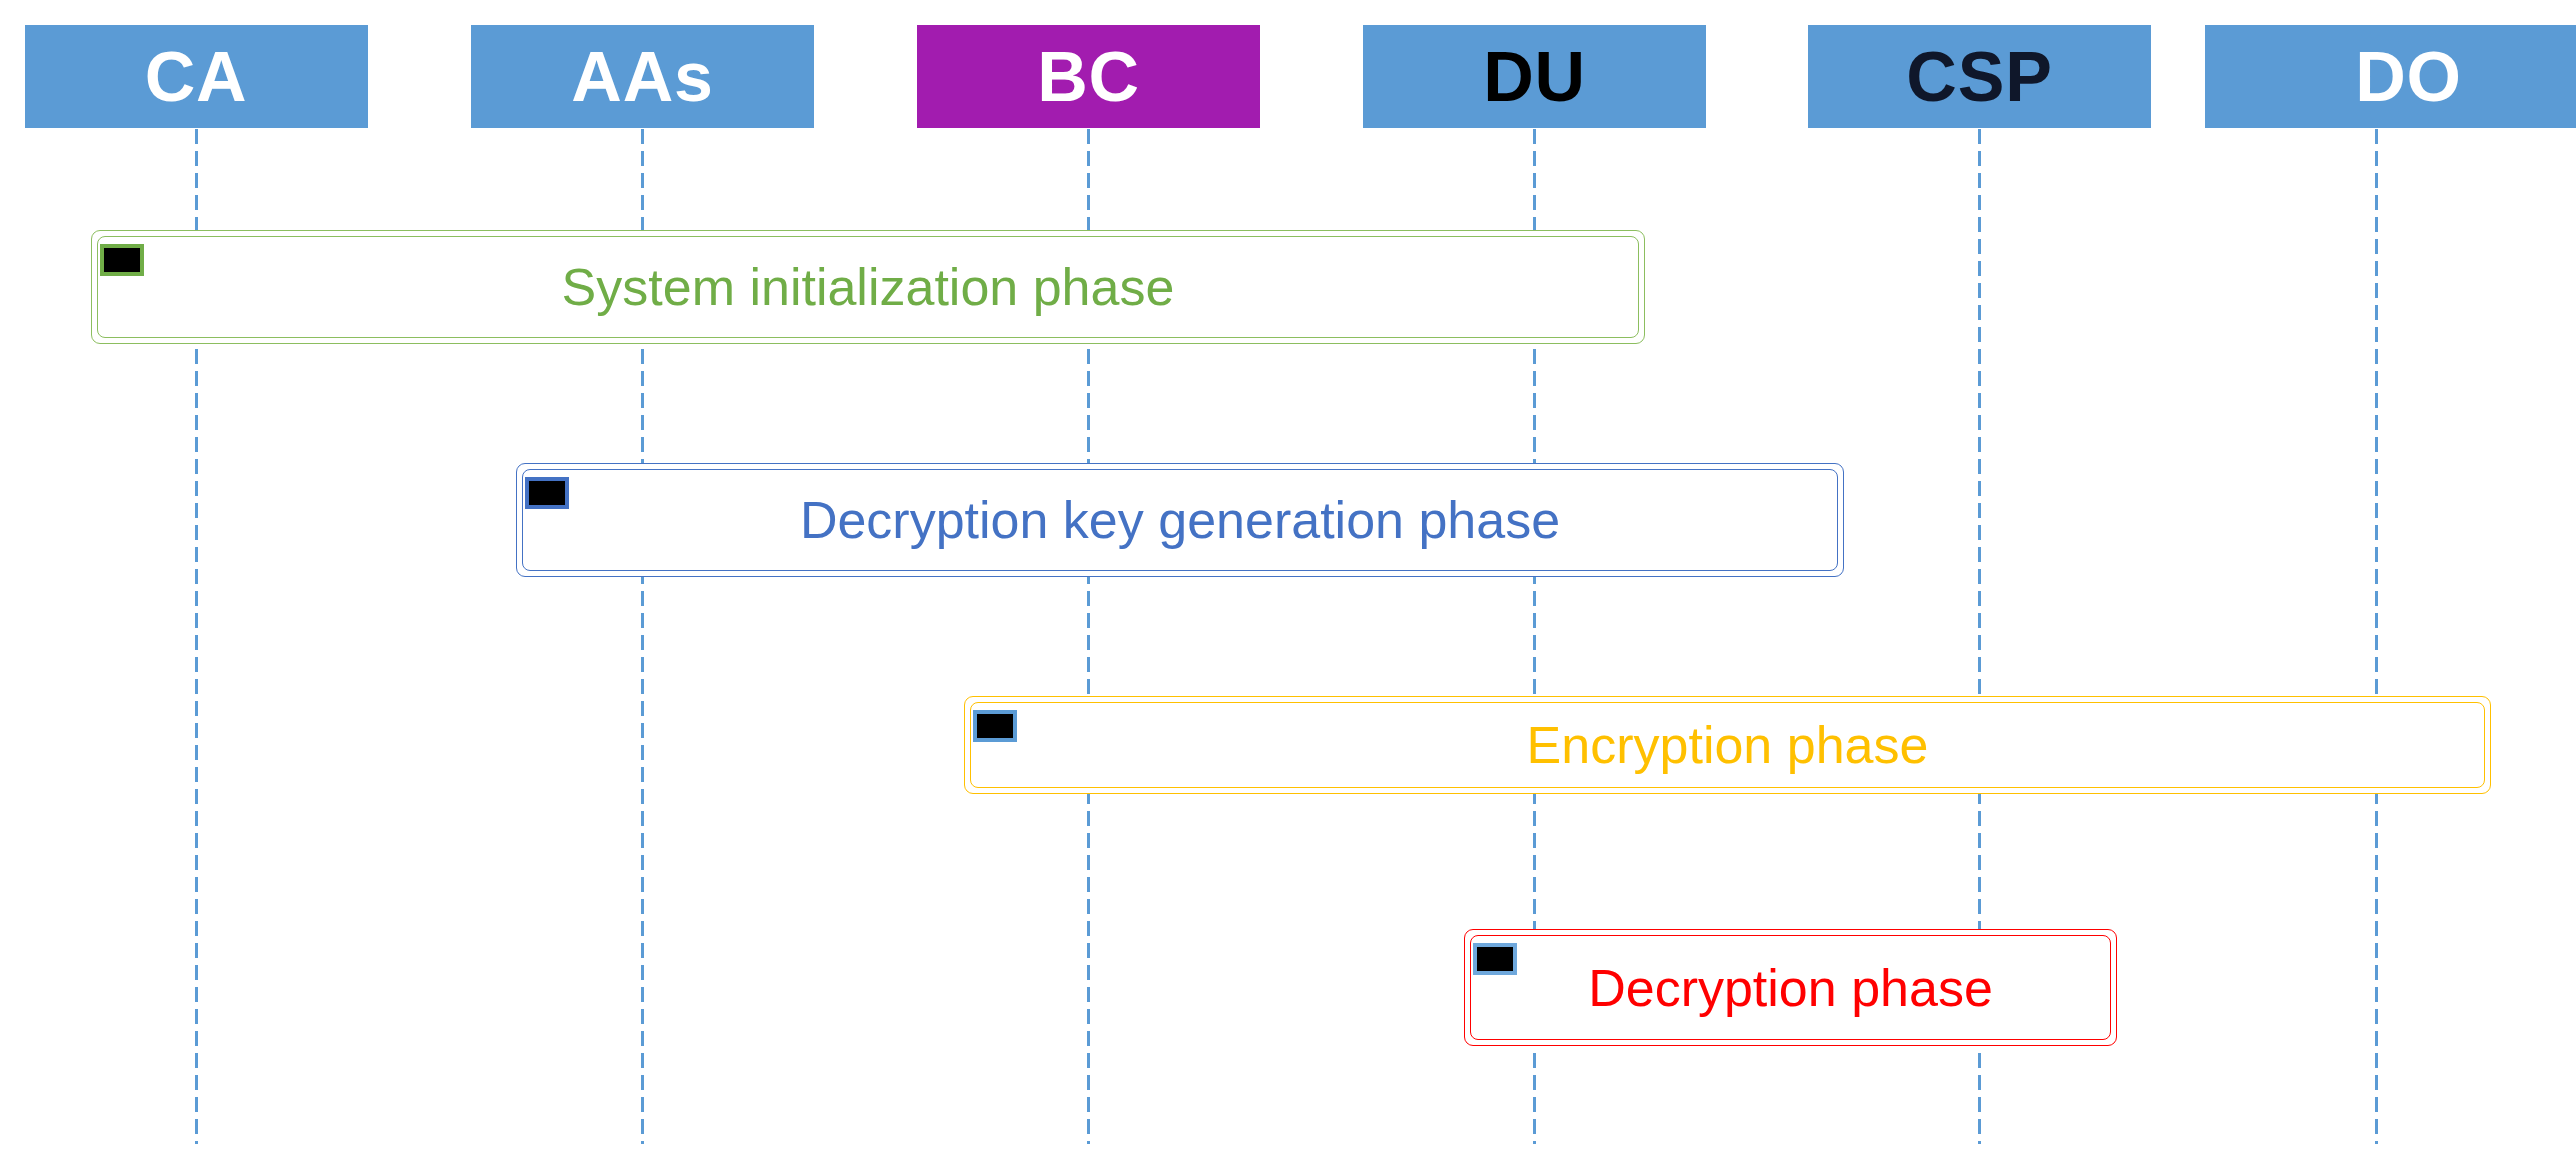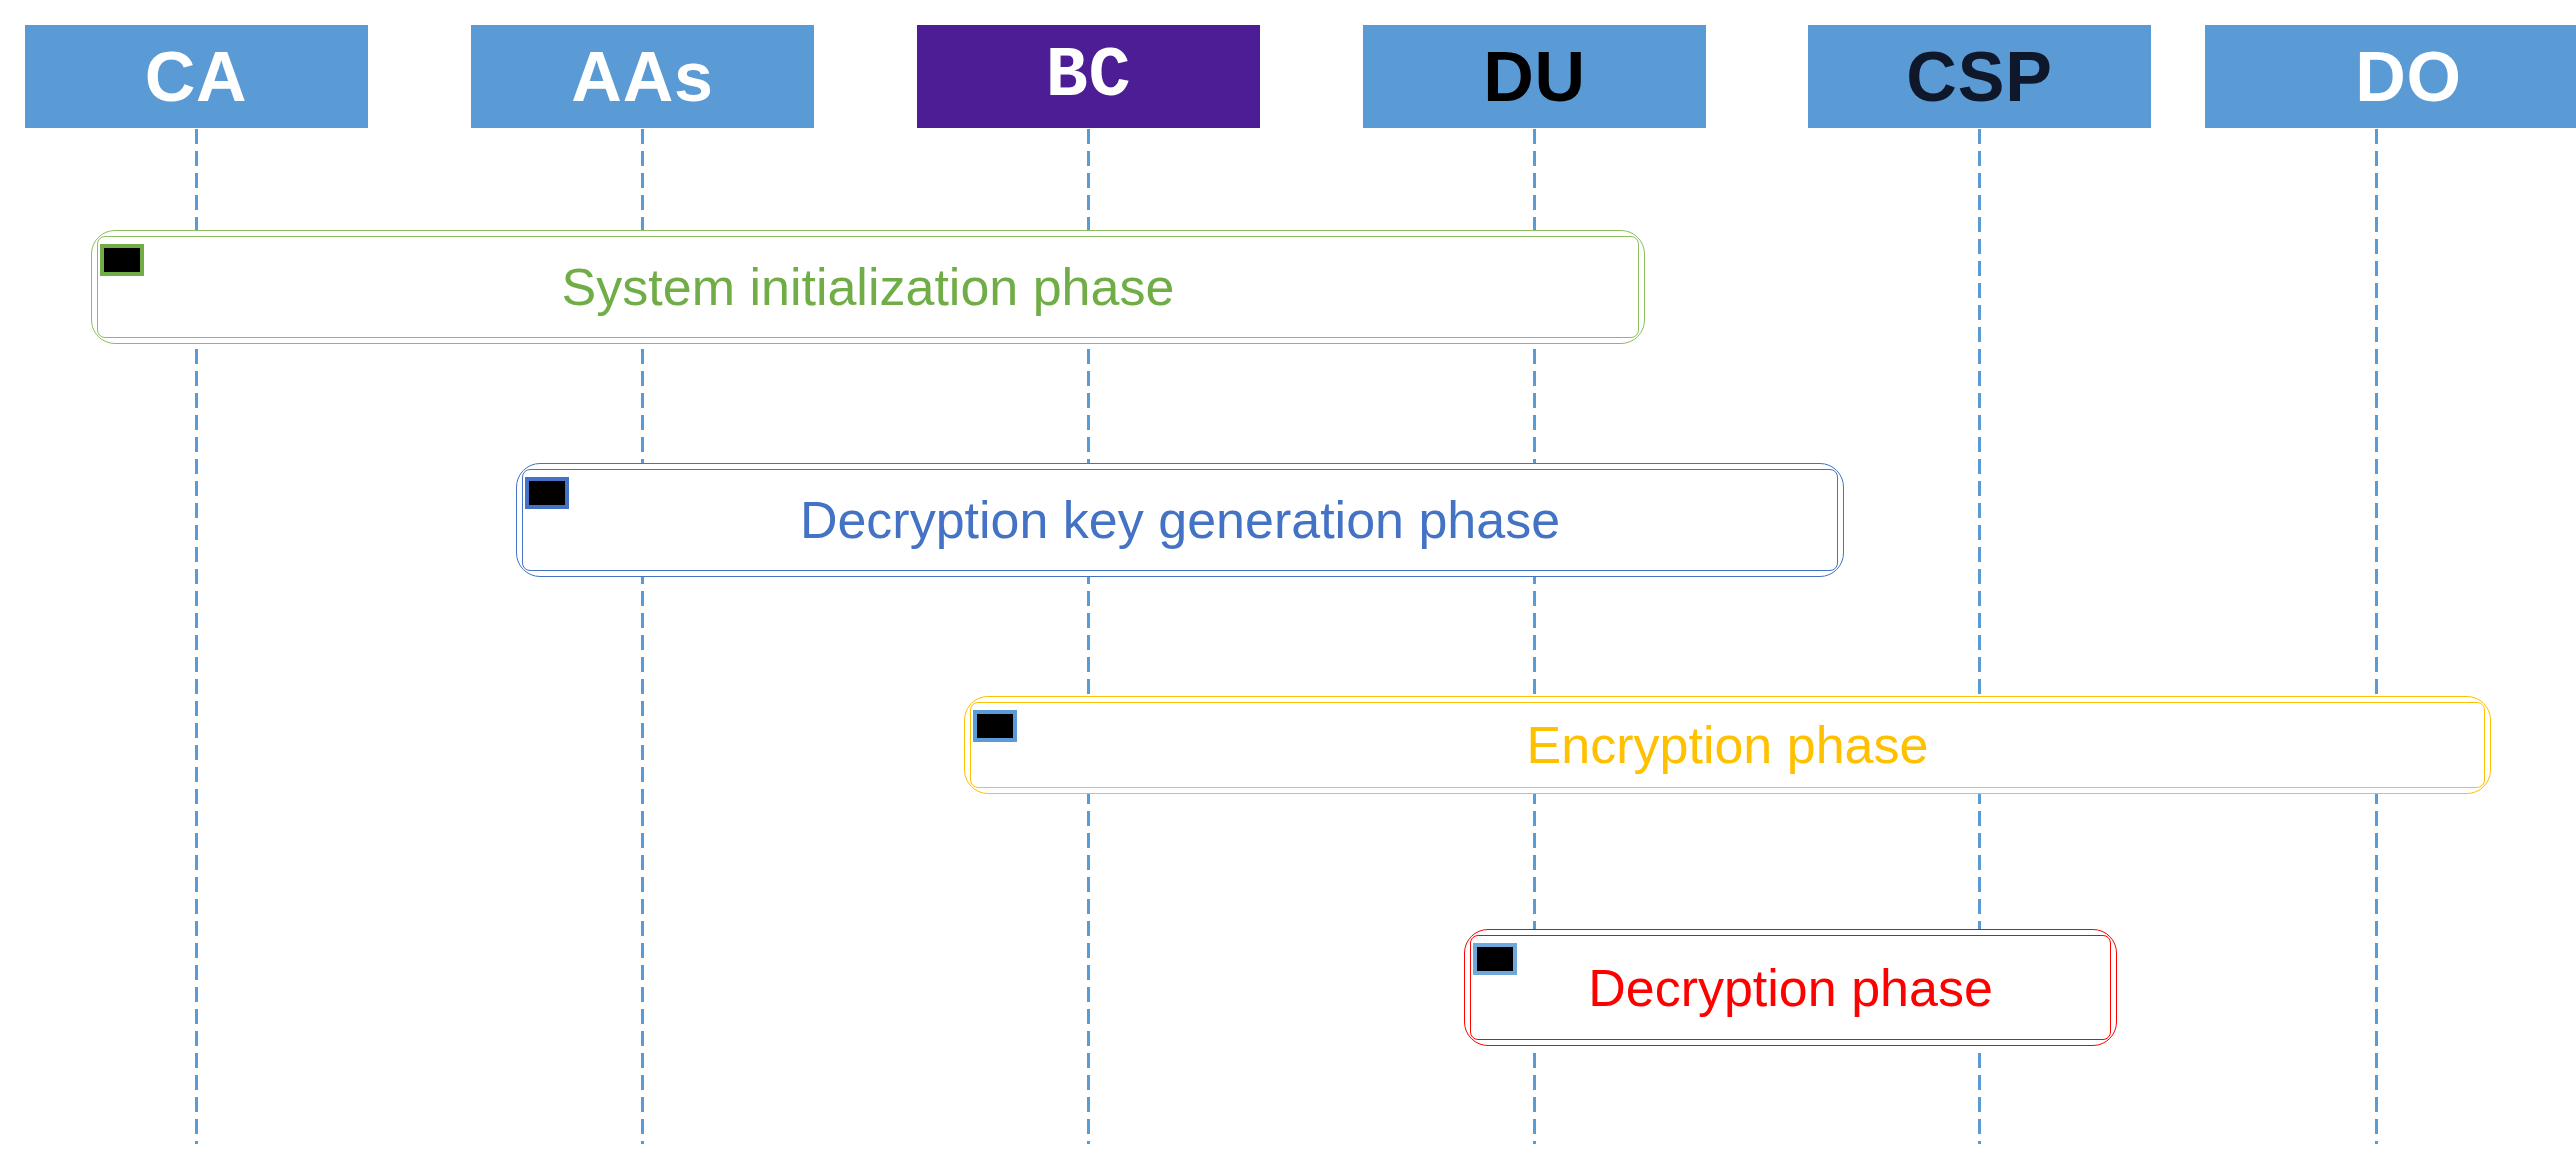--- a/index.html
+++ b/index.html
@@ -46,21 +46,21 @@
       #5B9BD5 0px, #5B9BD5 15px,
       transparent 15px, transparent 22px
     );
   }
 
   
   .phase {
     position: absolute;
     background: #FFFFFF;
     border: 1.6px solid;
-    border-radius: 24px;
+    border-radius: 9px;
     box-sizing: border-box;
     padding-left: 48px;
   }
   .phase-inner {
     position: absolute;
     left: 4.8px; right: 4.8px; top: 4.8px; bottom: 4.8px;
     border: 1.6px solid;
     border-radius: 8px;
     box-sizing: border-box;
   }
@@ -89,21 +89,21 @@
 <body>
 
 <div id="canvas">
 
   <div class="actor" style="left: 24.6px; background-color: rgb(91, 155, 213);">
     <span class="actor-label" style="color: rgb(255, 255, 255); text-align: center;">CA</span>
   </div>
   <div class="actor" style="left: 471px; background-color: rgb(91, 155, 213);">
     <span class="actor-label" style="color: rgb(255, 255, 255);">AAs</span>
   </div>
-  <div class="actor" style="left: 917px; background-color: #4c1d95; font-family: Liberation Mono, monospace;">
+  <div class="actor" style="left: 917px; background-color: #a21caf;">
     <span class="actor-label" style="color: rgb(255, 255, 255);">BC</span>
   </div>
   <div class="actor" style="left: 1363px; background-color: rgb(91, 155, 213);">
     <span class="actor-label" style="color: #000000;">DU</span>
   </div>
   <div class="actor" style="left: 1808px; background-color: rgb(91, 155, 213);">
     <span class="actor-label" style="color: #0f172a;">CSP</span>
   </div>
   <div class="actor" style="left: 2205px; background-color: rgb(91, 155, 213); padding-left: 32px;">
     <span class="actor-label" style="color: rgb(255, 255, 255);">DO</span>

